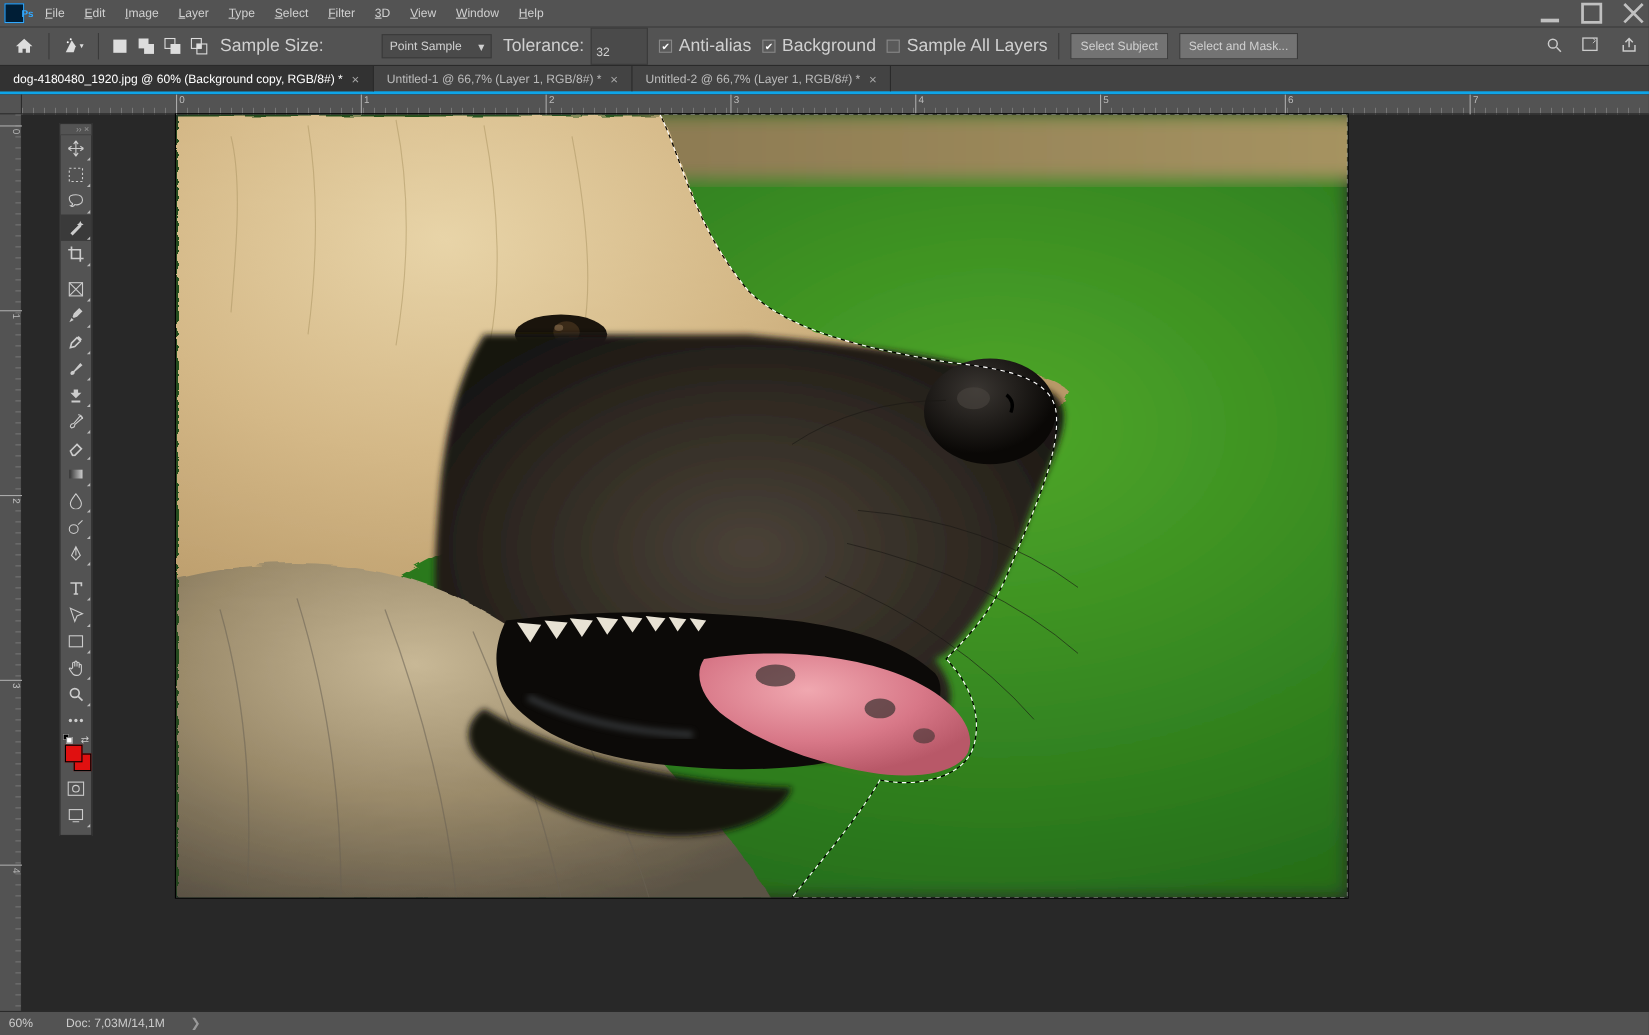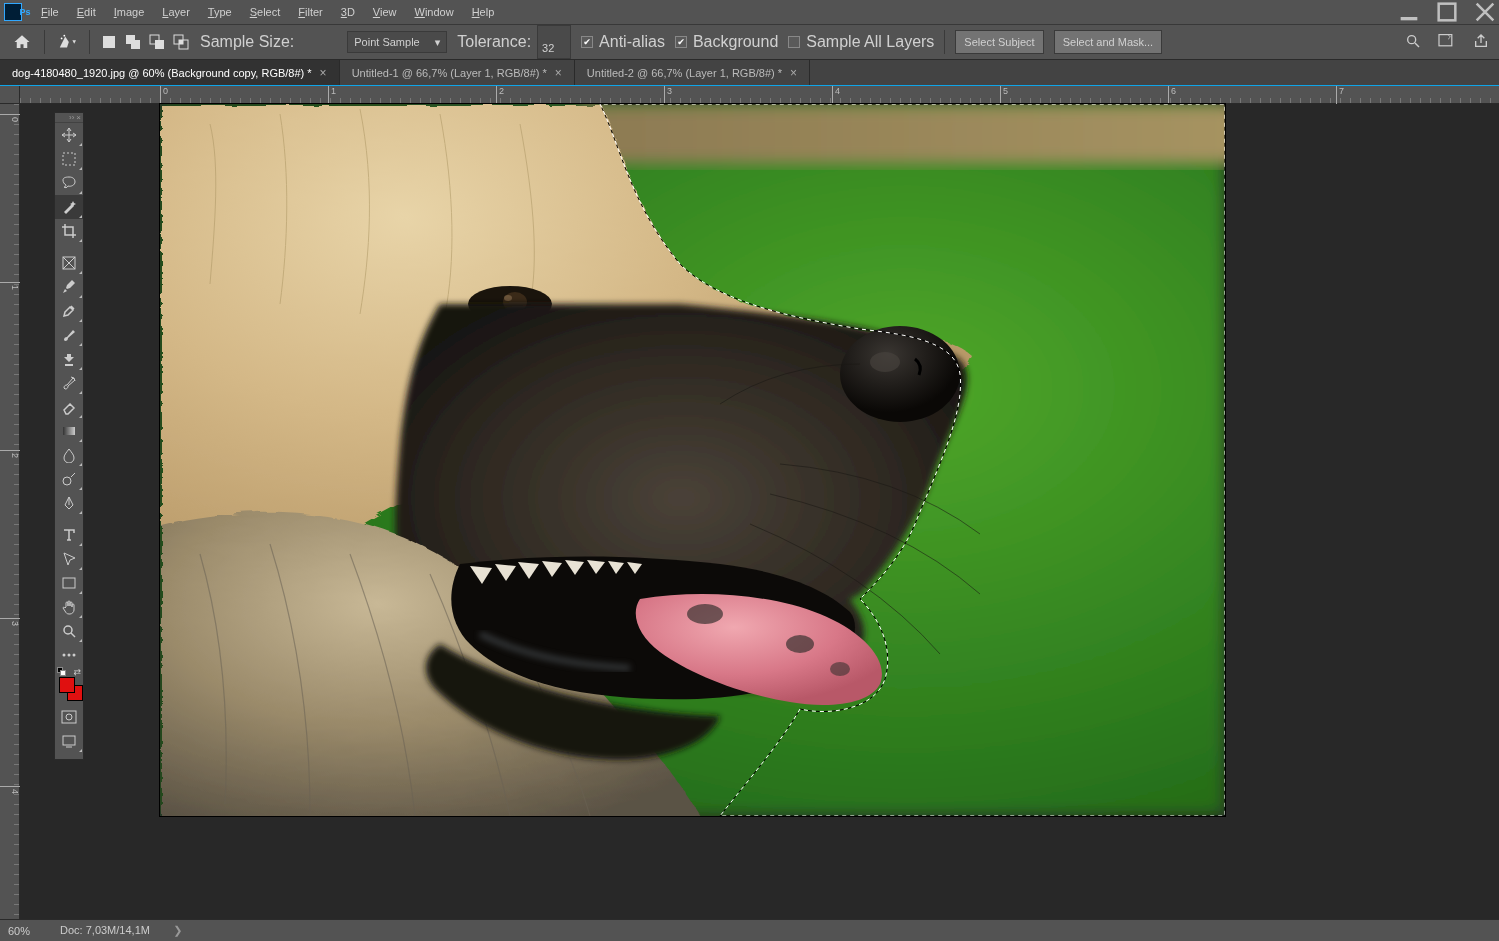--- a/index.html
+++ b/index.html
@@ -15,28 +15,28 @@
 .win-ctrl { width: 20px; height: 16px; display: flex; align-items: center; justify-content: center; fill: #c0c0c0; cursor: pointer; }
 
 
 .options-bar { height: 36px; background: #535353; border-top: 1px solid #383838; border-bottom: 1px solid #2a2a2a; display: flex; align-items: center; padding: 0 10px; gap: 10px; }
 .home-icon, .tool-preset { width: 24px; height: 24px; display:flex; align-items:center; justify-content:center; }
 .divider { width: 1px; height: 24px; background: #3a3a3a; }
 .opt-icon { width: 18px; height: 18px; display:inline-flex; align-items:center; justify-content:center; }
 .opt-group { display: flex; align-items: center; gap: 6px; }
 .opt-label { font-size: 16px; color: #d0d0d0; }
 .opt-select { background: #4a4a4a; border: 1px solid #3a3a3a; color: #d0d0d0; height: 22px; width: 100px; padding: 0 6px; display:flex; align-items:center; justify-content:space-between;margin-left:47px; }
-.opt-input { background: #4a4a4a; border: 1px solid #3a3a3a; color: #d0d0d0; height: 20px; width: 34px; text-align: left; padding: 16px 4px; }
+.opt-input { background: #4a4a4a; border: 1px solid #3a3a3a; color: #d0d0d0; height: 20px; width: 52px; text-align: left; padding: 16px 4px; }
 .chk { width: 12px; height: 12px; border:1px solid #888; background:#5a5a5a; display:inline-flex; align-items:center; justify-content:center;}
 .chk.checked::after { content:"✔"; font-size:9px; color:#fff; line-height:1;}
 .opt-btn { background: #737373; border: 1px solid #3a3a3a; color: #d0d0d0; padding: 4px 8px; height: 24px; display:flex; align-items:center; }
 .options-right { margin-left:auto; display:flex; gap:16px; align-items:center;}
 
 
-.tab-bar { height: 26px; background: #434343; display: flex; align-items: stretch; border-bottom:1px solid #0ea5e9; }
+.tab-bar { height: 26px; background: #434343; display: flex; align-items: stretch; border-bottom:3px solid #0ea5e9; }
 .tab { padding: 0 12px; display: flex; align-items: center; gap: 8px; border-right: 1px solid #2a2a2a; font-size: 11px; color: #bbb; cursor:pointer;}
 .tab.active { background: #323232; color: #fff; }
 .tab-close { font-size: 12px; color:#aaa; }
 
 
 .work-area { position: relative; height: calc(941px - 24px - 36px - 26px - 22px); background:#282828;}
 .ruler-corner { position:absolute; left:0; top:0; width:20px; height:18px; background:#535353; border-right:1px solid #2a2a2a; border-bottom:1px solid #2a2a2a;}
 .ruler-h { position:absolute; left:20px; right:0; top:0; height:18px; background:#535353; border-bottom:1px solid #2a2a2a;
   background-image: repeating-linear-gradient(to right, #777 0, #777 1px, transparent 1px, transparent 10px);
   background-position: 0 12px; background-size: 10px 6px; background-repeat: repeat-x;}

